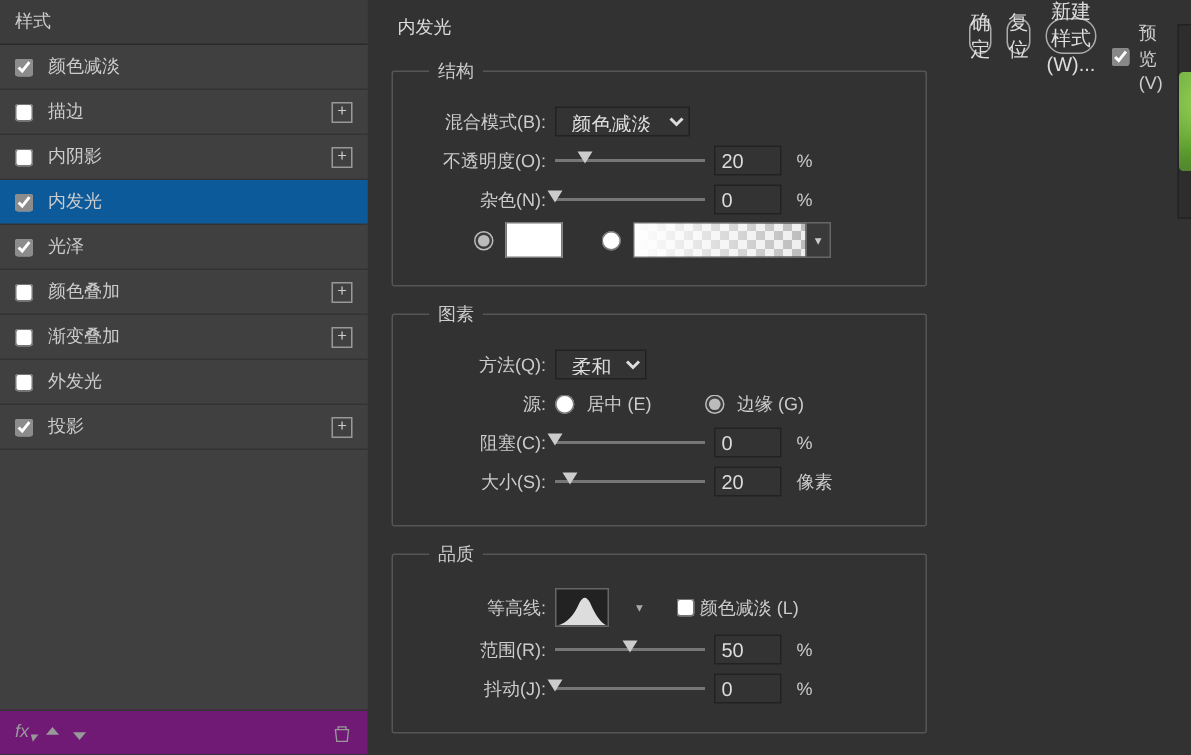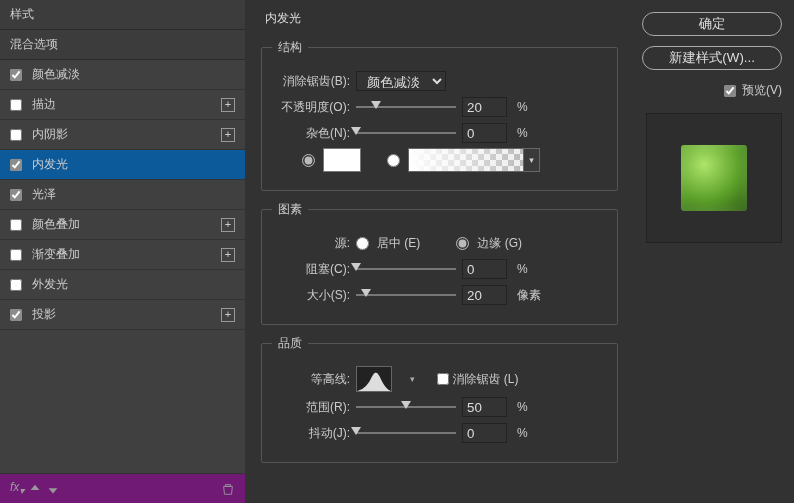--- a/index.html
+++ b/index.html
@@ -10,55 +10,54 @@
 .sidebar-list { flex: 1; background: #404040; }
 .sidebar-item { display: flex; align-items: center; padding: 6px 10px; border-bottom: 1px solid #333333; cursor: pointer; position: relative; }
 .sidebar-item.selected { background: #0d5a9a; }
 .sidebar-item.indent { padding-left: 36px; }
 .sidebar-item input[type="checkbox"] { margin-right: 10px; width: 12px; height: 12px; accent-color: #8c8c8c; }
 .sidebar-item .add-icon { position: absolute; right: 10px; width: 14px; height: 14px; border: 1px solid #999; display: flex; align-items: center; justify-content: center; font-size: 11px; line-height: 1; }
 .sidebar-footer { display: flex; align-items: center; padding: 6px 10px; border-top: 1px solid #333333; gap: 4px; color: #999; height: 30px; }
 .sidebar-footer .spacer { flex: 1; }
 .main { flex: 1; padding: 8px 16px; display: flex; flex-direction: column; gap: 6px; overflow-y: auto; }
 .panel-title { padding: 2px 0 6px 4px; color: #ddd; }
-fieldset { border: 1px solid #555555; border-radius: 2px; padding: 10px 10px 14px 10px; margin-bottom: 4px; }
+fieldset { border: 1px solid #555555; border-radius: 2px; padding: 10px 10px 14px 24px; margin-bottom: 4px; }
 legend { padding: 0 6px; color: #ccc; }
 .row { display: flex; align-items: center; margin: 4px 0; gap: 6px; min-height: 22px; }
 .row-label { width: 78px; text-align: right; color: #ccc; }
 .sel { background: #333; border: 1px solid #222; color: #ddd; padding: 2px 6px; height: 20px; min-width: 90px; }
 .slider { flex: 0 0 100px; height: 10px; position: relative; display: flex; align-items: center; }
 .slider .track { width: 100%; height: 2px; background: #777; }
 .slider .thumb { position: absolute; top: -1px; width: 0; height: 0; border-left: 5px solid transparent; border-right: 5px solid transparent; border-top: 8px solid #ccc; transform: translateX(-50%); }
 .numbox { background: #333; border: 1px solid #222; color: #ddd; width: 45px; height: 20px; padding: 0 4px; text-align: left; }
 .unit { color: #ccc; margin-left: 4px; }
 .color-swatch { width: 38px; height: 24px; border: 1px solid #777; background: #fff; }
 .gradient-swatch { width: 116px; height: 24px; border: 1px solid #666; background: repeating-conic-gradient(#bbb 0% 25%, #eee 0% 50%) 50% / 12px 12px; position: relative; }
 .gradient-swatch::before { content: ''; position: absolute; inset: 0; background: linear-gradient(to right, #fff, transparent); }
 .gradient-arrow { width: 16px; height: 24px; border: 1px solid #666; border-left: none; display: flex; align-items: center; justify-content: center; background: #3a3a3a; color: #ccc; font-size: 9px; }
 .radio-group { display: flex; align-items: center; gap: 8px; }
 .contour-swatch { width: 36px; height: 26px; border: 1px solid #666; background: #222; position: relative; overflow: hidden; }
 .contour-swatch svg { width: 100%; height: 100%; }
 .check-inline { display: flex; align-items: center; gap: 4px; }
-.right { width: 160px; padding: 12px; display: flex; flex-direction: column; align-items: flex-end; gap: 10px; }
+.right { width: 160px; padding: 12px; display: flex; align-items: flex-start; gap: 10px; }
 .pill-btn { width: 140px; height: 24px; border: 1px solid #aaa; border-radius: 12px; background: transparent; color: #ddd; cursor: pointer; display: flex; align-items: center; justify-content: center; }
 .preview-check { display: flex; align-items: center; gap: 6px; margin-top: 2px; }
 .preview-box { width: 136px; height: 130px; background: #2d2d2d; border: 1px solid #222; display: flex; align-items: center; justify-content: center; margin-top: 4px; }
 .preview-inner { width: 66px; height: 66px; background: radial-gradient(circle at 35% 30%, #aee56a, #5da12a 55%, #2c5a12 100%); border-radius: 3px; box-shadow: inset 0 0 12px rgba(255,255,255,0.15); }
 input[type="checkbox"] { width: 12px; height: 12px; accent-color: #888; }
 input[type="radio"] { accent-color: #bbb; }
 .icon-svg { width: 14px; height: 14px; }
 </style>
 </head>
 <body>
 
 <div class="container">
 
   <div class="sidebar">
     <div class="sidebar-header">样式</div>
-    <div class="sidebar-header">混合选项</div>
     <div class="sidebar-list">
       <div class="sidebar-item">
         <input type="checkbox" checked="" style="">
         <span>颜色减淡</span>
       </div>
       <div class="sidebar-item">
         <input type="checkbox" style="">
         <span>描边</span>
         <span class="add-icon">+</span>
       </div>
@@ -109,21 +108,21 @@
         </svg>
     </div>
   </div>
 
   <div class="main">
     <div class="panel-title">内发光</div>
 
     <fieldset>
       <legend>结构</legend>
       <div class="row">
-        <span class="row-label">消除锯齿(B):</span>
+        <span class="row-label">混合模式(B):</span>
         <select class="sel"><option>颜色减淡</option></select>
       </div>
       <div class="row">
         <span class="row-label">不透明度(O):</span>
         <div class="slider">
             <div class="track"></div>
             <div class="thumb" style="left:20%"></div>
           </div>
         <input class="numbox" value="20" style="">
         <span class="unit">%</span>
@@ -146,20 +145,24 @@
           <div style="display:flex">
             <div class="gradient-swatch"></div>
             <div class="gradient-arrow">▾</div>
           </div>
         </div>
       </div>
     </fieldset>
 
     <fieldset>
       <legend>图素</legend>
+      <div class="row">
+        <span class="row-label">方法(Q):</span>
+        <select class="sel" style="min-width:60px"><option>柔和</option></select>
+      </div>
       <div class="row">
         <span class="row-label">源:</span>
         <div class="radio-group">
           <input type="radio" name="source" style="">
           <span>居中 (E)</span>
           <span style="width:20px"></span>
           <input type="radio" name="source" checked="" style="">
           <span>边缘 (G)</span>
         </div>
       </div>
@@ -190,21 +193,21 @@
         <div class="contour-swatch">
           <svg viewBox="0 0 36 26">
               <path d="M0 26 Q10 24 16 10 Q20 2 24 10 Q30 24 36 26 Z" fill="#ddd"></path>
             </svg>
         </div>
         <span style="width:6px"></span>
         <span style="font-size:9px;color:#aaa">▾</span>
         <span style="width:10px"></span>
         <label class="check-inline">
           <input type="checkbox" style="">
-          <span>消除锯齿 (L)</span>
+          <span>颜色减淡 (L)</span>
         </label>
       </div>
       <div class="row">
         <span class="row-label">范围(R):</span>
         <div class="slider">
             <div class="track"></div>
             <div class="thumb" style="left:50%"></div>
           </div>
         <input class="numbox" value="50" style="">
         <span class="unit">%</span>
@@ -217,20 +220,21 @@
           </div>
         <input class="numbox" value="0" style="">
         <span class="unit">%</span>
       </div>
     </fieldset>
 
   </div>
 
   <div class="right">
     <button class="pill-btn">确定</button>
+    <button class="pill-btn">复位</button>
     <button class="pill-btn">新建样式(W)...</button>
     <label class="preview-check">
       <input type="checkbox" checked="" style="">
       <span>预览(V)</span>
     </label>
     <div class="preview-box">
       <div class="preview-inner"></div>
     </div>
   </div>
 </div>

